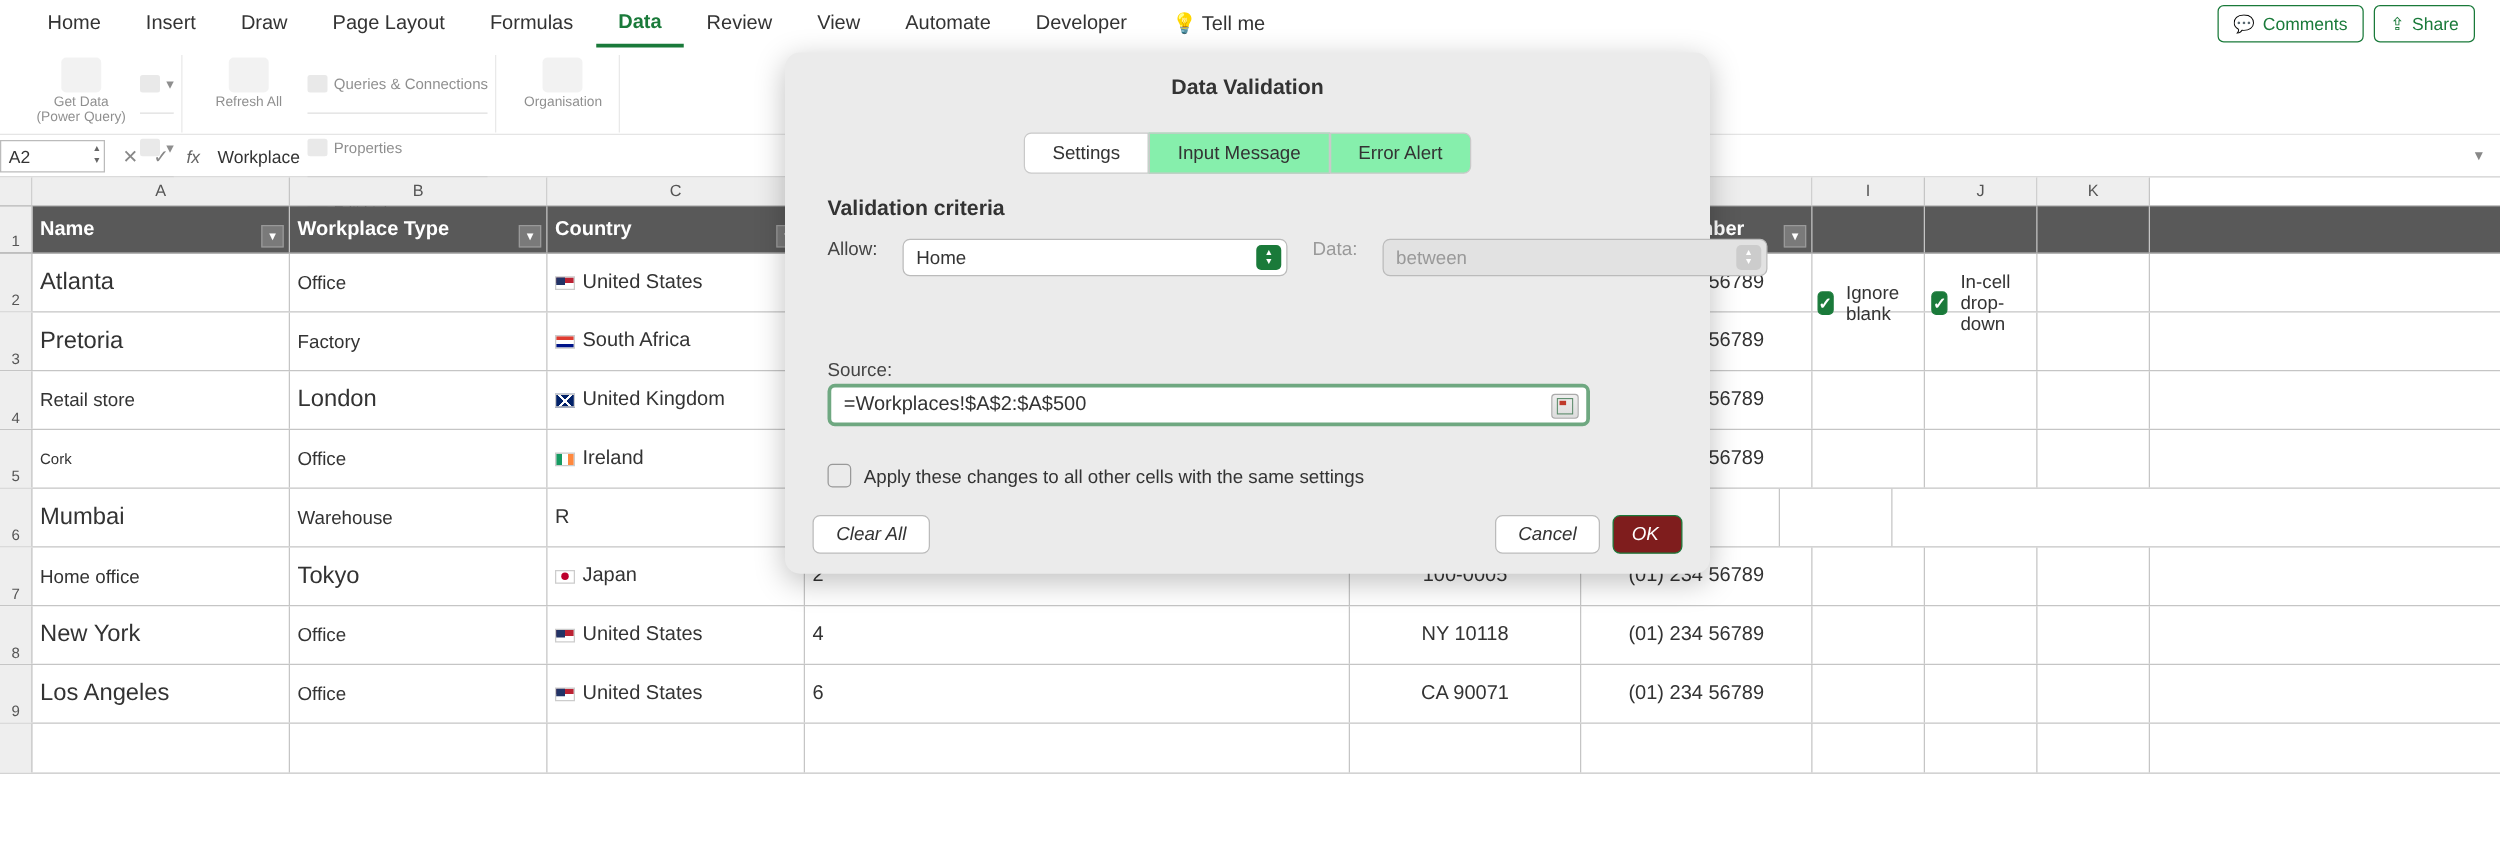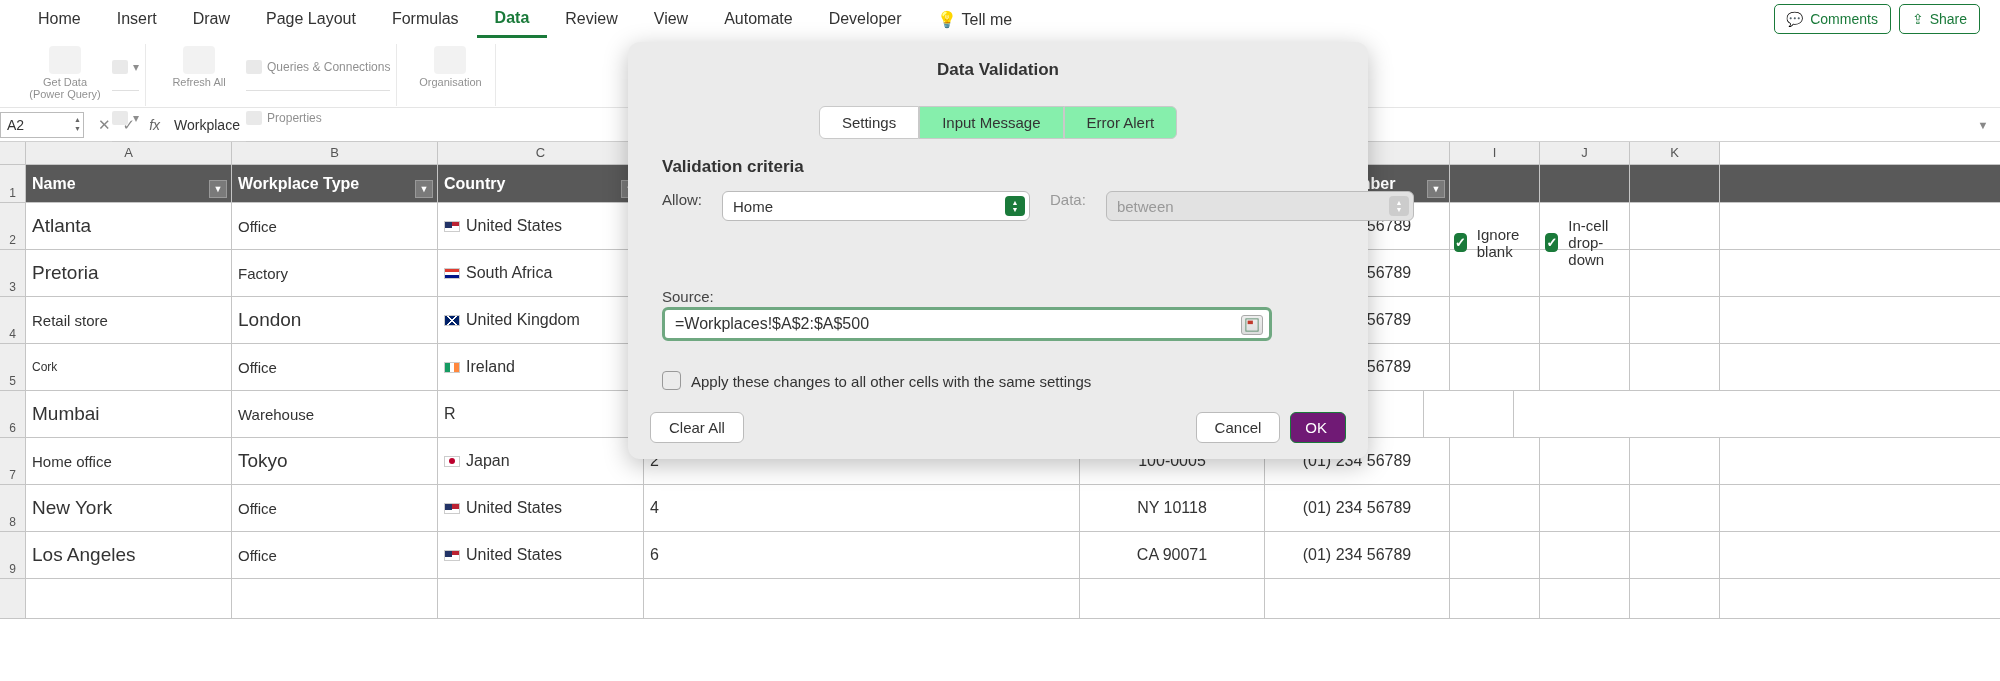--- a/index.html
+++ b/index.html
@@ -78,23 +78,23 @@
 .select-arrow { position: absolute; right: 4px; top: 4px; width: 20px; height: 20px; background: #1a7a3a; border-radius: 4px; display:flex; flex-direction:column; align-items:center; justify-content:center; gap:1px; }
 .select-arrow span { font-size: 7px; color: #fff; line-height: 6px; }
 .select-arrow.disabled { background: #ccc; }
 .checkbox-row { display: flex; align-items: center; gap: 10px; font-size: 15px; margin-bottom: 12px; }
 .checkbox { width: 19px; height: 19px; border-radius: 4px; border: 1px solid #999; display: flex; align-items: center; justify-content: center; }
 .checkbox.checked { background: #1a7a3a; border-color: #1a7a3a; color: #fff; font-size: 13px; font-weight: bold; }
 .source-input { width: 610px; height: 34px; border: 3px solid #6fa881; border-radius: 6px; background: #fff; padding: 0 10px; font-size: 16px; position: relative; display: flex; align-items: center; }
 .source-picker { position: absolute; right: 6px; top: 5px; width: 22px; height: 20px; background: linear-gradient(#eee, #ddd); border: 1px solid #aaa; border-radius: 3px; display:flex; align-items:center; justify-content:center; }
 .source-picker svg { width: 14px; height: 14px; }
 .apply-row { display: flex; align-items: flex-end; gap: 10px; font-size: 15px; margin: 30px 0 22px; }
-.dialog-footer { display: flex; align-items: flex-end; padding: 0 22px; }
+.dialog-footer { display: flex; align-items: flex-end; padding: 0 22px; font-style: italic; }
 .btn { padding: 6px 18px; background: #fff; border: 1px solid #bbb; border-radius: 6px; font-size: 15px; cursor: pointer; }
-.btn.primary { background: #701a75; color: #fff; border-color: #1a7a3a; margin-left: 10px; padding-left: 14px; }
+.btn.primary { background: #7f1d1d; color: #fff; border-color: #1a7a3a; margin-left: 10px; padding-left: 14px; }
 .footer-spacer { flex: 1; }
 </style>
 </head>
 <body>
 
 <div class="menu-bar">
   <div class="menu-item">Home</div>
   <div class="menu-item">Insert</div>
   <div class="menu-item">Draw</div>
   <div class="menu-item">Page Layout</div>

